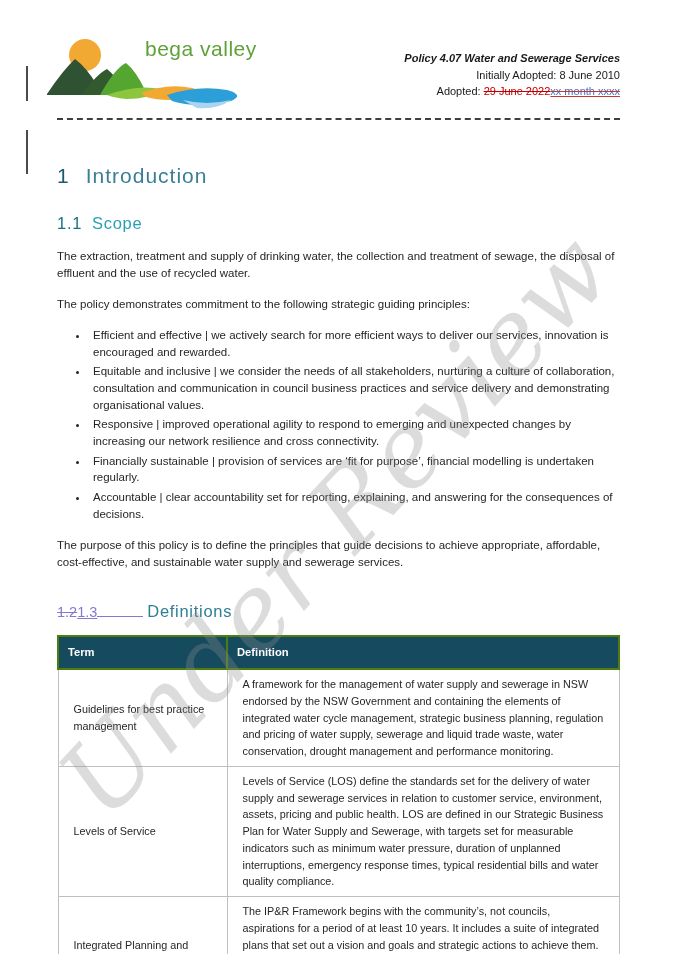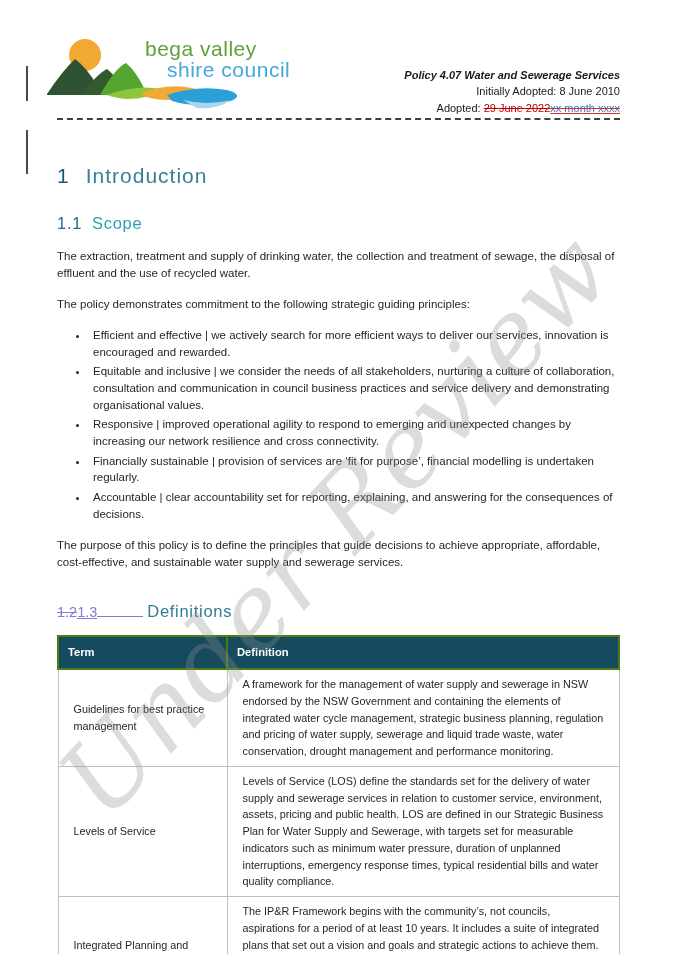--- a/index.html
+++ b/index.html
@@ -22,21 +22,21 @@
     font-size:104px;color:#8f8f8f;opacity:.30;white-space:nowrap;
     pointer-events:none;z-index:5;
   }
 
   
   .change-bar{position:absolute;left:26px;width:2px;background:#4a4a4a;z-index:2;}
   .change-bar.b1{top:66px;height:35px;}
   .change-bar.b2{top:130px;height:44px;}
 
   
-  .header{display:flex;justify-content:space-between;align-items:flex-end;height:90px;}
+  .header{display:flex;justify-content:space-between;align-items:center;height:90px;}
   .logo{position:relative;width:250px;height:90px;}
   .logo svg{position:absolute;left:-12px;top:6px;}
   .logo-text{position:absolute;left:88px;top:12px;line-height:1.02;letter-spacing:.5px;font-size:21px;}
   .logo-line1{color:#5fa138;}
   .logo-line2{color:#3fa9dc;margin-left:22px;}
   .hdr-right{font-size:11px;line-height:1.5;text-align:right;color:#1a1a1a;padding-top:8px;}
   .policy-title{font-weight:bold;font-style:italic;}
 
   
   .strike-red{color:#C00000;text-decoration:line-through;text-decoration-color:#C00000;}
@@ -91,21 +91,20 @@
           <path d="M2,62 Q18,38 30,27 Q41,35 52,53 Q58,61 66,63 L2,63 Z" fill="#2F5233"></path>
           <path d="M36,63 Q52,42 62,37 Q71,44 80,60 L84,63 Z" fill="#33592F"></path>
           <path d="M55,63 Q70,36 81,31 Q91,39 100,58 Q104,62 110,63 Z" fill="#55A630"></path>
           <path d="M62,63 Q92,52 116,57 Q104,67 82,67 Q70,66 62,63 Z" fill="#8CC63F"></path>
           <path d="M96,61 Q122,51 147,56 Q164,60 150,65 Q122,71 101,65 Z" fill="#F2A933"></path>
           <path d="M122,63 Q152,53 182,58 Q200,63 186,69 Q152,77 127,69 Z" fill="#2D9FD8"></path>
           <path d="M138,68 Q162,74 186,68 Q172,78 152,76 Z" fill="#A9D5EF"></path>
         </svg>
         <div class="logo-text">
           <div class="logo-line1">bega valley</div>
-          <div class="logo-line2">shire council</div>
         </div>
       </div>
       <div class="hdr-right">
         <div class="policy-title">Policy 4.07 Water and Sewerage Services</div>
         <div>Initially Adopted: 8 June 2010</div>
         <div><span>Adopted: </span><span class="strike-red">29 June 2022</span><span class="dec-red-both"><span class="txt-blue">xx month xxxx</span></span></div>
       </div>
     </div>
 
     <div class="divider"></div>

